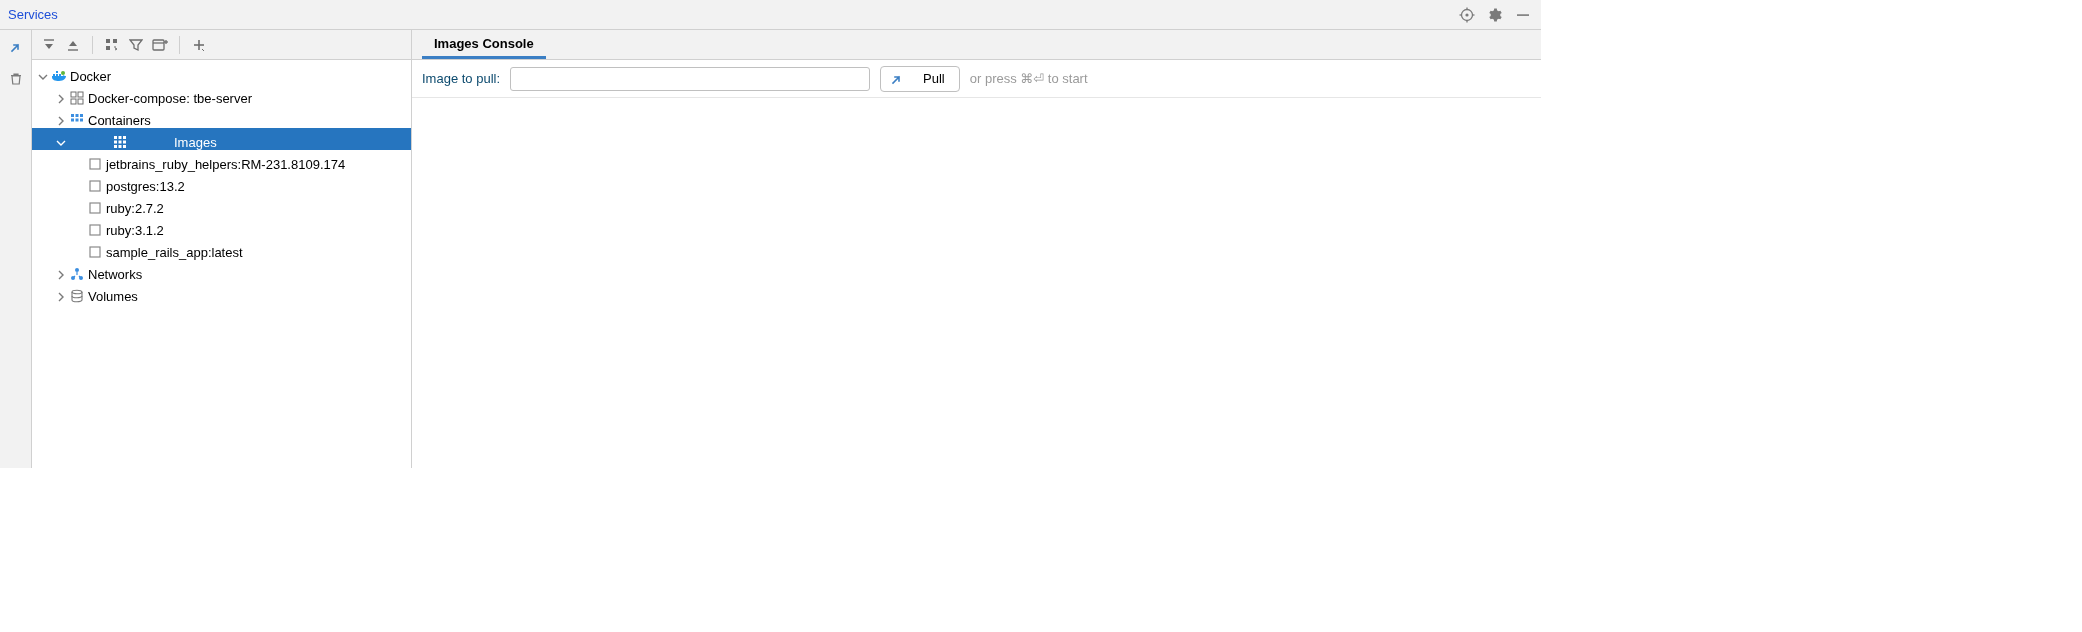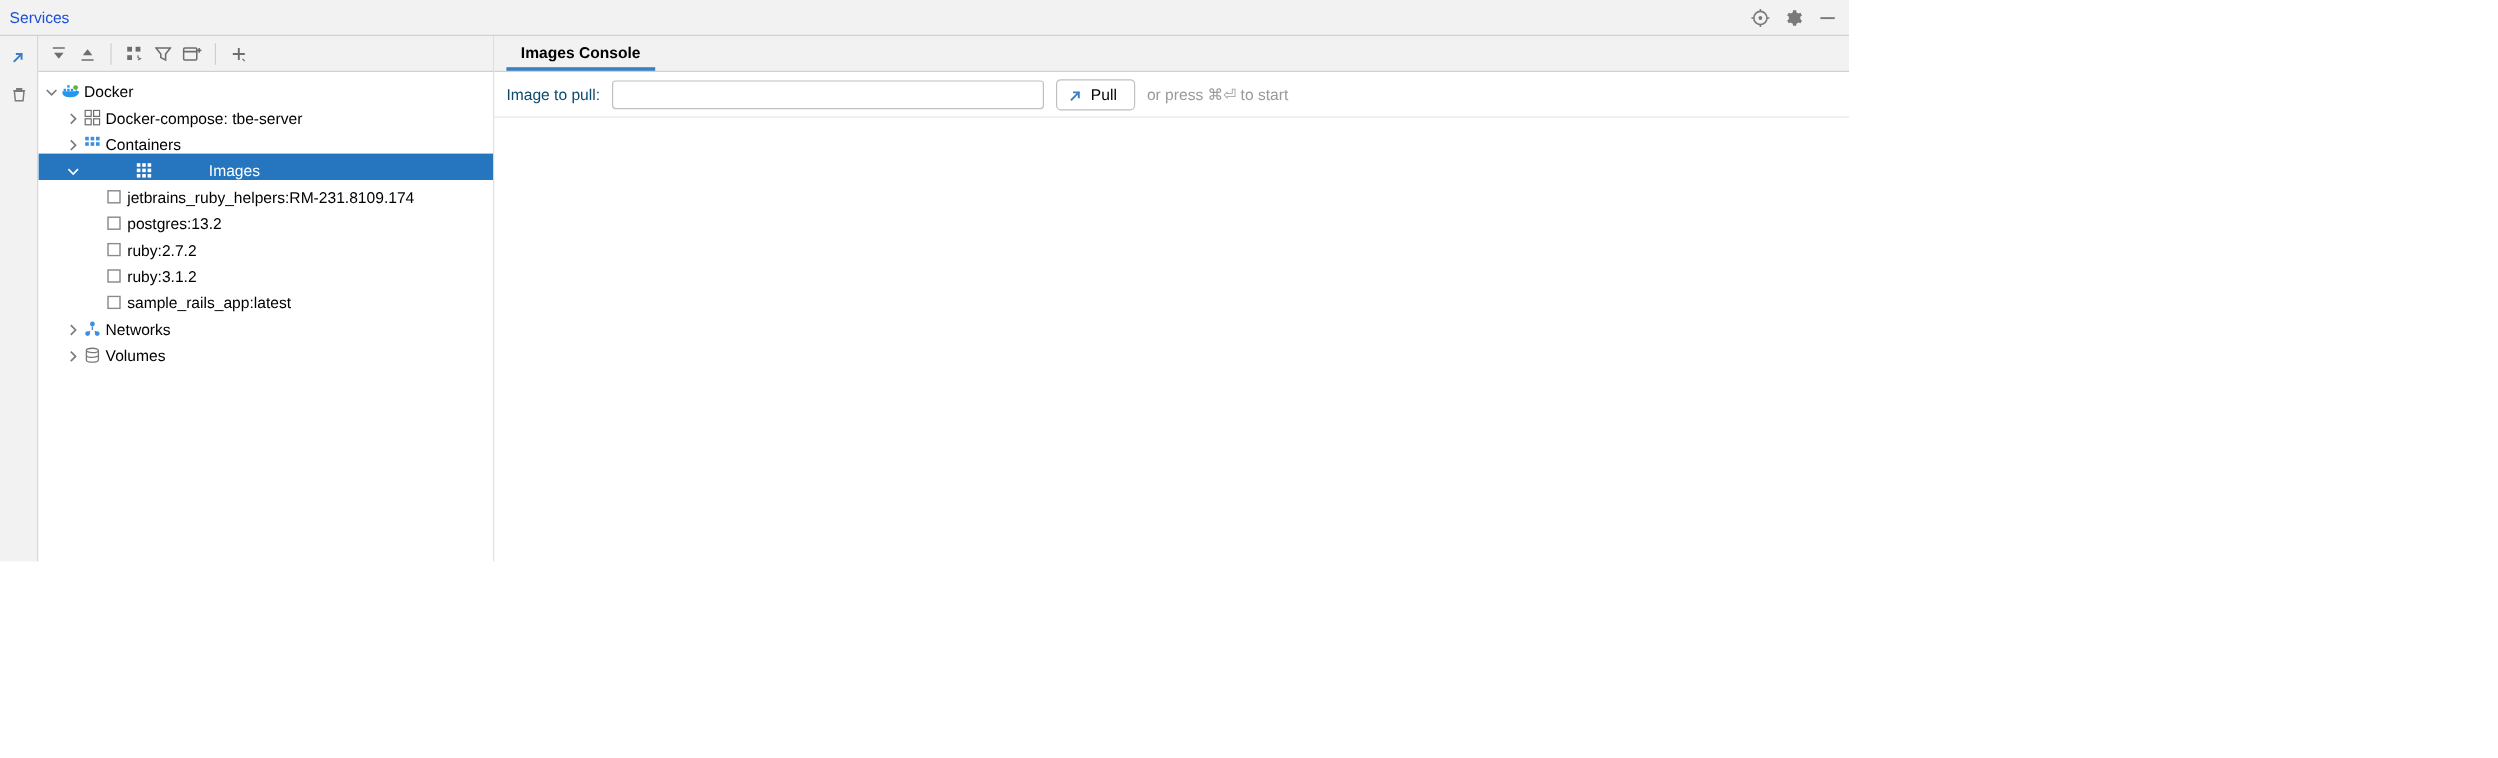--- a/index.html
+++ b/index.html
@@ -131,21 +131,21 @@
     border-radius: 3px;
     padding: 0 6px;
     font-size: 13px;
   }
   .pull-btn {
     height: 26px;
     padding: 0 14px 0 10px;
     border: 1px solid #c0c0c0;
     border-radius: 4px;
     background: #fff;
-    display: flex; align-items: center; gap: 6px;
+    display: flex; align-items: center; gap: 20px;
     cursor: pointer;
     font-size: 13px;
   }
   .pull-hint { color: #9a9a9a; }
 
   
   svg { display: block; }
 </style>
 </head>
 <body>

